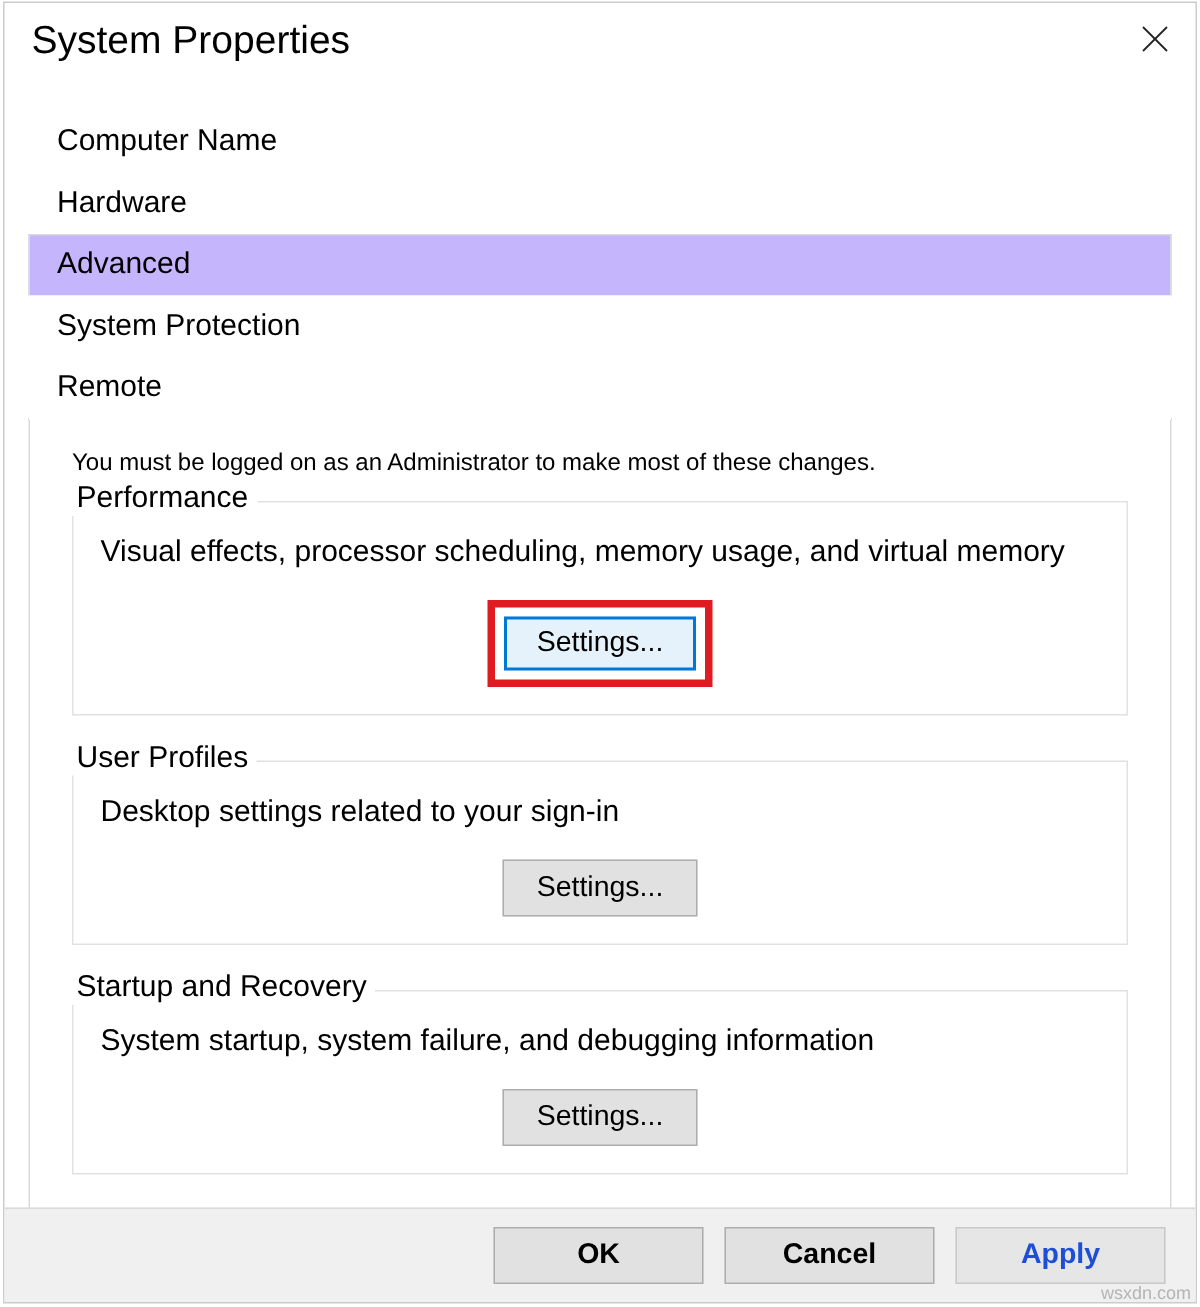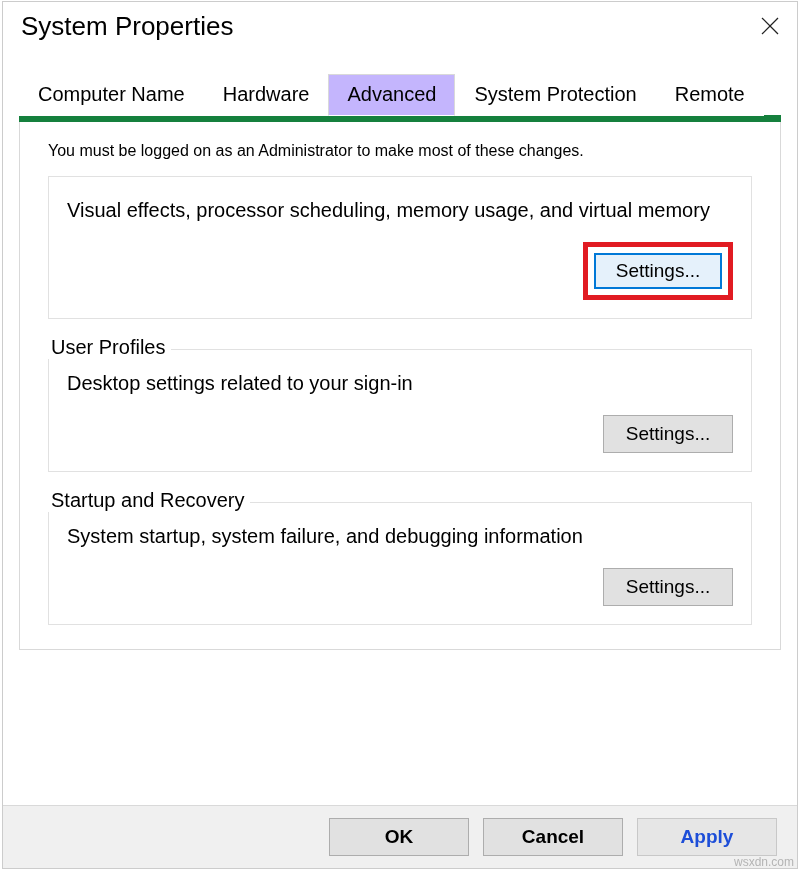--- a/index.html
+++ b/index.html
@@ -41,23 +41,24 @@
     justify-content: center;
     cursor: pointer;
   }
   .close-icon svg { width: 18px; height: 18px; stroke: #222; stroke-width: 1.2; }
   .tabs-area {
     position: relative;
     padding: 24px 16px 0 16px;
   }
   .tabs {
     display: flex;
-    border-bottom: 7px solid #15803d;
+    border-bottom: 1px solid #15803d;
     position: relative;
     z-index: 1;
+    flex-direction: column;
   }
   .tab {
     padding: 8px 18px 9px 18px;
     background: #ffffff;
     font-size: 20px;
     color: #000;
     cursor: pointer;
     position: relative;
     border: 1px solid transparent;
     margin-bottom: -1px;
@@ -91,21 +92,21 @@
     padding: 0 6px;
     font-size: 20px;
   }
   .group-desc {
     font-size: 20px;
     line-height: 1.35;
     margin-bottom: 18px;
   }
   .btn-row {
     display: flex;
-    justify-content: flex-end;
+    justify-content: center;
   }
   .btn {
     min-width: 130px;
     height: 38px;
     background: #e1e1e1;
     border: 1px solid #adadad;
     font-size: 19px;
     color: #000;
     cursor: pointer;
     padding: 0 16px;
@@ -191,20 +192,21 @@
       <div class="tab active">Advanced</div>
       <div class="tab">System Protection</div>
       <div class="tab">Remote</div>
     </div>
 
     <div class="tab-content">
 
       <div class="admin-note">You must be logged on as an Administrator to make most of these changes.</div>
 
       <div class="groupbox">
+        <div class="groupbox-legend">Performance</div>
         <div class="group-desc">Visual effects, processor scheduling, memory usage, and virtual memory</div>
         <div class="btn-row">
           <span class="highlight-box">
             <button class="btn btn-focused">Settings...</button>
           </span>
         </div>
       </div>
 
       <div class="groupbox" style="margin-top:30px;">
         <div class="groupbox-legend">User Profiles</div>

